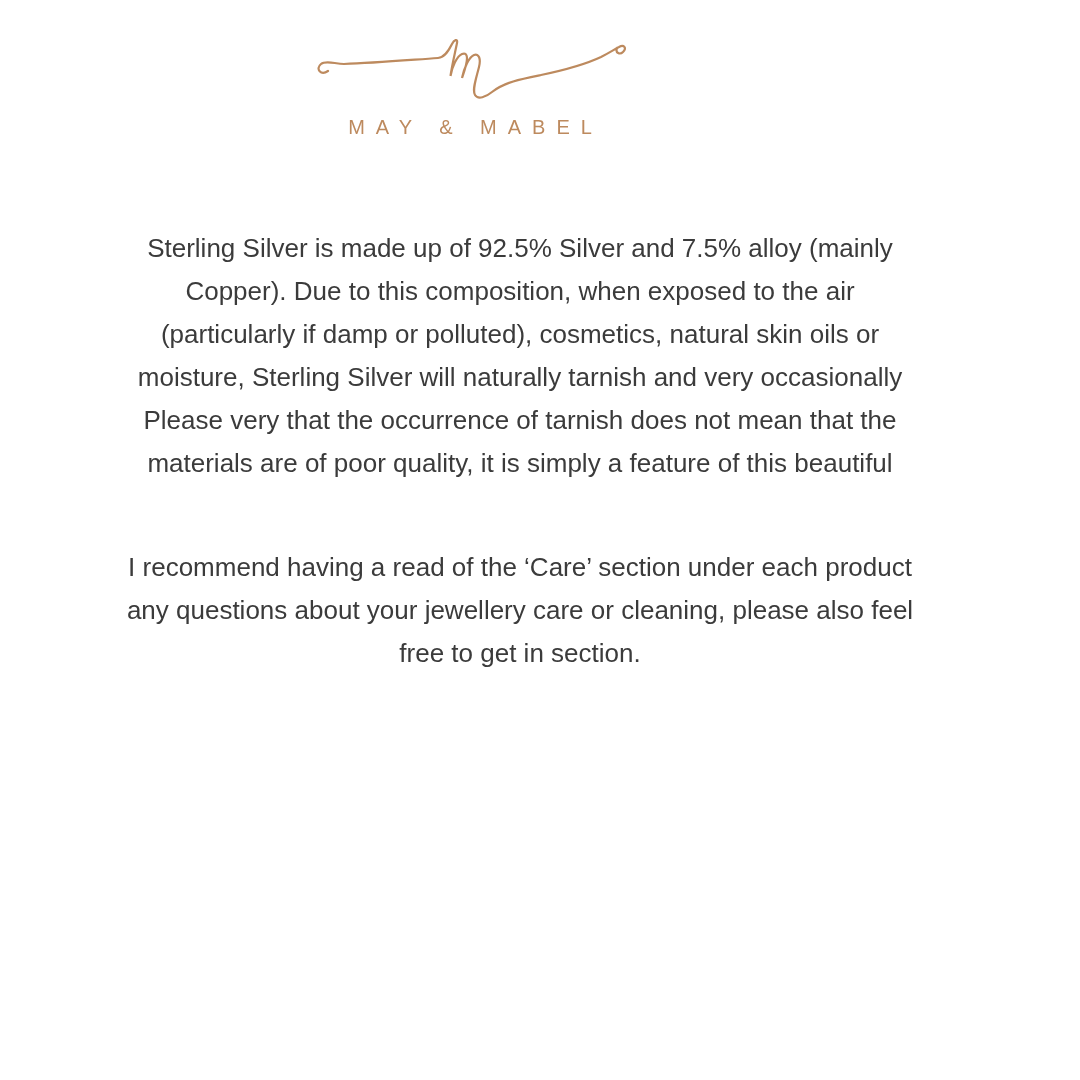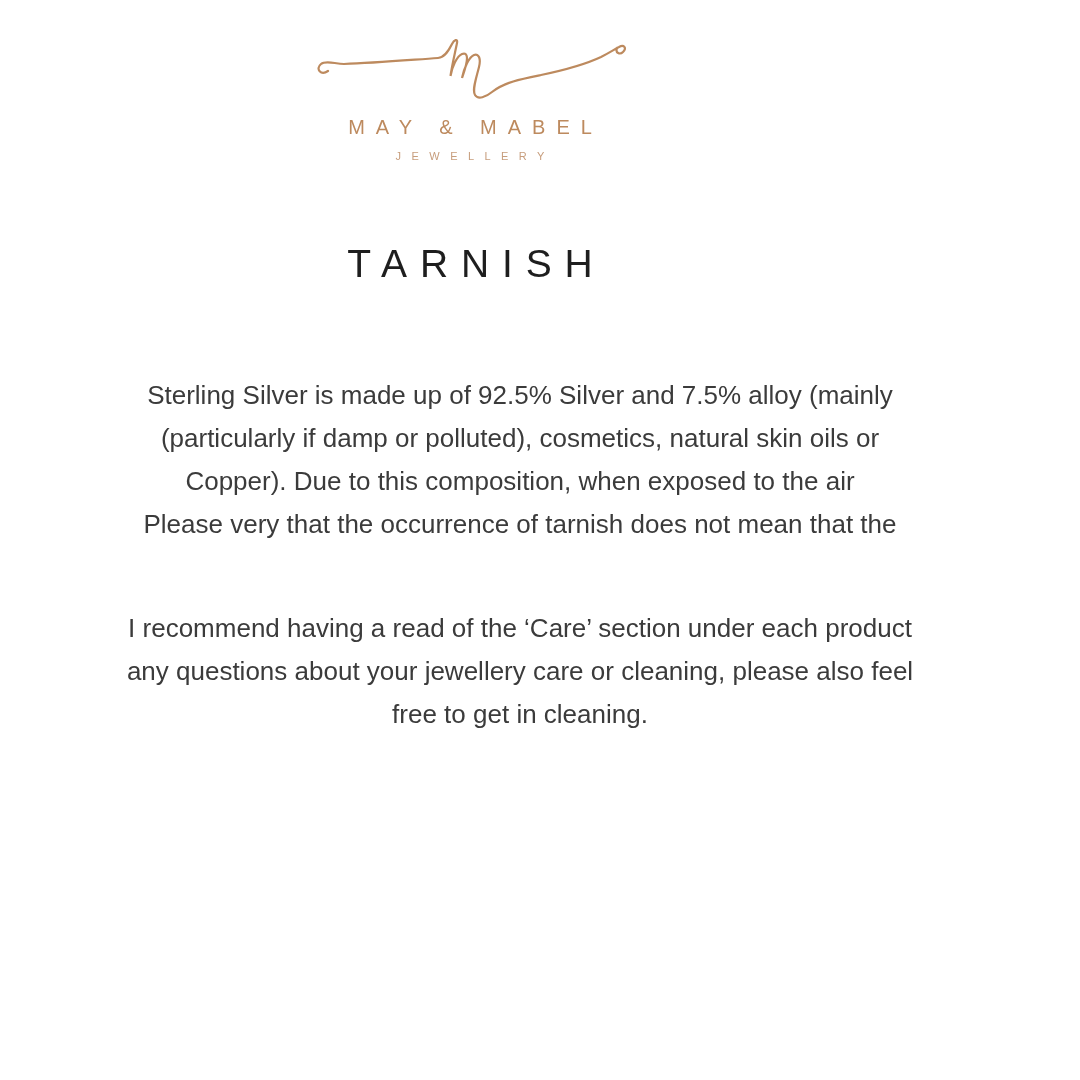--- a/index.html
+++ b/index.html
@@ -90,32 +90,32 @@
                C165,15 167,21 165,29
                C162,41 158,52 161,57
                C164,62 172,59 178,54
                C191,44 207,41 227,37
                C251,32 270,27 287,19
                C295,15 301,11 305,9
                C310,6 313,10 309,14
                C306,17 301,15 303,10" stroke="#bd8a5e" stroke-width="2.2" stroke-linecap="round" fill="none"></path>
     </svg>
     <div class="brand-name">MAY &amp; MABEL</div>
-    <div class="brand-subtitle">JEWELLERY</div>
   </div>
 
-  <h1 class="page-title">TARNISH</h1>
 
   <div class="body-copy">
     <div class="para">
       <div class="line">Sterling Silver is made up of 92.5% Silver and 7.5% alloy (mainly</div>
+      <div class="line">Copper). Due to this composition, when exposed to the air</div>
       <div class="line">(particularly if damp or polluted), cosmetics, natural skin oils or</div>
-      <div class="line">Copper). Due to this composition, when exposed to the air</div>
+      <div class="line">moisture, Sterling Silver will naturally tarnish and very occasionally</div>
       <div class="line">Please very that the occurrence of tarnish does not mean that the</div>
+      <div class="line">materials are of poor quality, it is simply a feature of this beautiful</div>
     </div>
     <div class="para">
       <div class="line">I recommend having a read of the ‘Care’ section under each product</div>
       <div class="line">any questions about your jewellery care or cleaning, please also feel</div>
-      <div class="line">free to get in cleaning.</div>
+      <div class="line">free to get in section.</div>
     </div>
   </div>
 
 </div>
 
 </body></html>

